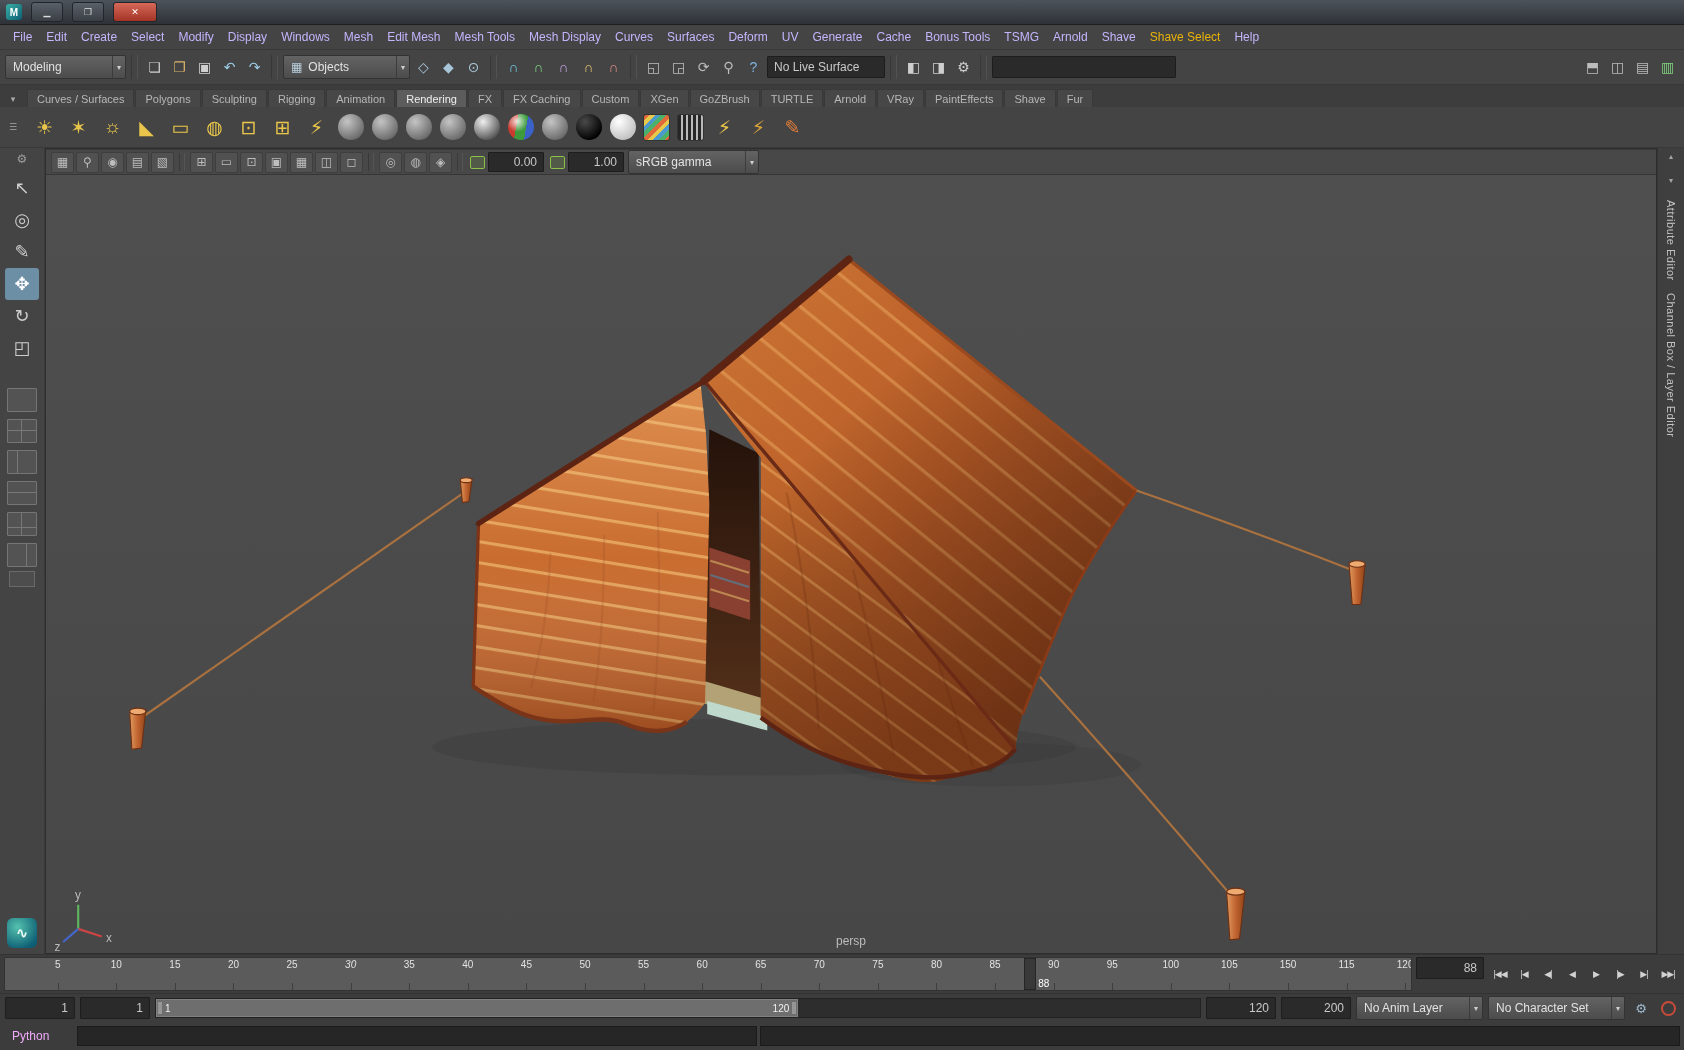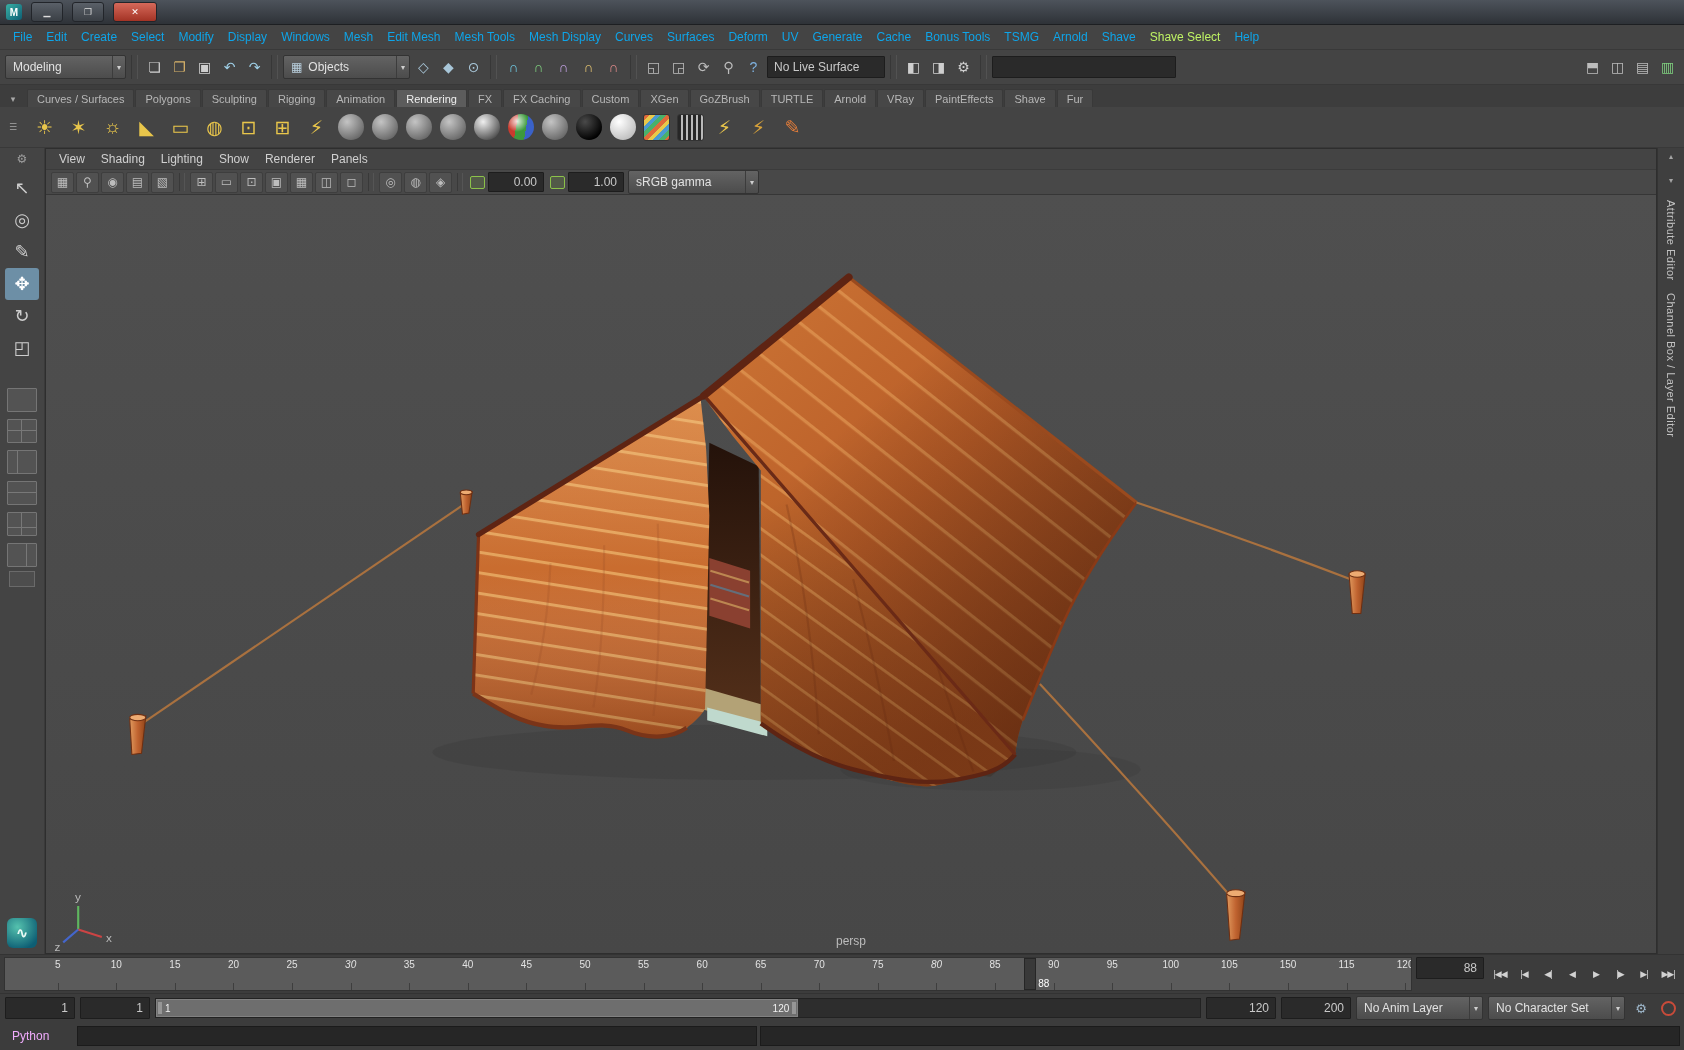--- a/index.html
+++ b/index.html
@@ -13,22 +13,22 @@
   .app-icon{width:16px;height:16px;border-radius:3px;background:linear-gradient(135deg,#39b0a5,#0d5e74);
     color:#fff;font-size:10px;font-weight:bold;display:flex;align-items:center;justify-content:center}
   .titlebar .title{flex:1;white-space:nowrap;overflow:hidden;text-overflow:ellipsis;font-size:12px}
   .win-btn{width:30px;height:18px;display:flex;align-items:center;justify-content:center;font-size:9px;
     background:linear-gradient(#5a6068,#3a3f45);border:1px solid #22252a;border-radius:3px;color:#ddd;margin-left:2px}
   .win-btn.close{background:linear-gradient(#d6695a,#a33325);color:#fff;width:42px}
 
   
   .menubar{height:24px;background:#444;border-bottom:1px solid #393939;display:flex;align-items:center;
     padding:0 6px;flex:none}
-  .menu-item{padding:3px 7px;color:#0ea5e9;white-space:nowrap}
-  .menu-item.disabled{color:#bef264}
+  .menu-item{padding:3px 7px;color:#c4b5fd;white-space:nowrap}
+  .menu-item.disabled{color:#eab308}
 
   
   .statusline{height:34px;background:#444;display:flex;align-items:center;gap:2px;padding:0 5px;
     border-bottom:1px solid #383838;flex:none}
   .sl-sep{width:5px;height:24px;border-left:1px solid #373737;border-right:1px solid #525252;margin:0 3px}
   .sl-flex{flex:1}
   .sl-icon{width:23px;height:23px;display:flex;align-items:center;justify-content:center;font-size:14px;
     color:#c0c0c0;border-radius:2px}
   .dropdown{background:linear-gradient(#636363,#4c4c4c);border:1px solid #333;border-radius:2px;height:22px;
     display:flex;align-items:center;padding:0 0 0 7px;gap:6px;color:#e2e2e2;white-space:nowrap}
@@ -303,28 +303,20 @@
           <div class="layout-btn lb2"></div>
           <div class="layout-btn lb3"></div>
           <div class="layout-btn lb4"></div>
           <div class="layout-btn lb5"></div>
         </div>
       <div class="layout-mini"></div>
       <div class="maya-logo">∿</div>
     </div>
 
     <div class="viewport">
-      <div class="panel-menubar" id="panelMenu">
-          <div class="panel-menu-item">View</div>
-          <div class="panel-menu-item">Shading</div>
-          <div class="panel-menu-item">Lighting</div>
-          <div class="panel-menu-item">Show</div>
-          <div class="panel-menu-item">Renderer</div>
-          <div class="panel-menu-item">Panels</div>
-        </div>
       <div class="panel-toolbar" id="panelToolbar">
           <div class="pt-icon">▦</div>
           <div class="pt-icon">⚲</div>
           <div class="pt-icon">◉</div>
           <div class="pt-icon">▤</div>
           <div class="pt-icon">▧</div>
           <div class="pt-sep"></div>
           <div class="pt-icon">⊞</div>
           <div class="pt-icon">▭</div>
           <div class="pt-icon">⊡</div>
@@ -509,21 +501,21 @@
         <div class="tl-label" style="left: 45.4167%;">55</div>
         <div class="tl-tick" style="left: 45.4167%;"></div>
         <div class="tl-label" style="left: 49.5833%;">60</div>
         <div class="tl-tick" style="left: 49.5833%;"></div>
         <div class="tl-label" style="left: 53.75%;">65</div>
         <div class="tl-tick" style="left: 53.75%;"></div>
         <div class="tl-label" style="left: 57.9167%;">70</div>
         <div class="tl-tick" style="left: 57.9167%;"></div>
         <div class="tl-label" style="left: 62.0833%;">75</div>
         <div class="tl-tick" style="left: 62.0833%;"></div>
-        <div class="tl-label" style="left: 66.25%; font-style: italic;">80</div>
+        <div class="tl-label" style="left: 66.25%;">80</div>
         <div class="tl-tick" style="left: 66.25%;"></div>
         <div class="tl-label" style="left: 70.4167%;">85</div>
         <div class="tl-tick" style="left: 70.4167%;"></div>
         <div class="tl-label" style="left: 74.5833%;">90</div>
         <div class="tl-tick" style="left: 74.5833%;"></div>
         <div class="tl-label" style="left: 78.75%;">95</div>
         <div class="tl-tick" style="left: 78.75%;"></div>
         <div class="tl-label" style="left: 82.9167%;">100</div>
         <div class="tl-tick" style="left: 82.9167%;"></div>
         <div class="tl-label" style="left: 87.0833%;">105</div>

